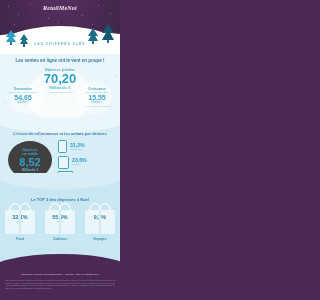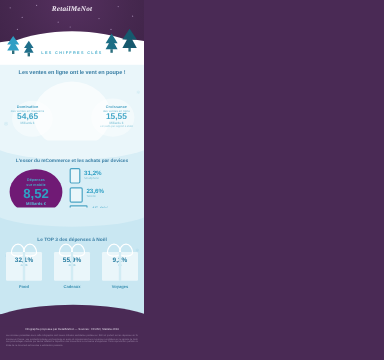--- a/index.html
+++ b/index.html
@@ -88,21 +88,21 @@
   .wave-top{
     position:absolute;left:-10px;top:-7px;width:140px;height:16px;
     background:#eaf6fa;border-radius:0 0 50% 50% / 0 0 100% 100%;
   }
   .h2{
     position:absolute;left:3px;right:3px;top:7px;text-align:center;
     color:#3a7fa5;font-size:4px;font-weight:bold;
   }
   .circlekpi{
     position:absolute;left:8px;top:17px;width:44px;height:38px;
-    border-radius:50%;background:#701a75;
+    border-radius:50%;background:#404040;
     display:flex;flex-direction:column;align-items:center;justify-content:center;
   }
   .devices{position:absolute;right:4px;top:16px;width:58px;}
   .dev-row{display:flex;align-items:center;margin-bottom:2.5px;}
   .dev-ic{
     flex:0 0 auto;border:1px solid #4aa3c4;border-radius:1px;
     margin-right:3px;background:#eaf6fa;
   }
   .dev-pct{color:#2f9fc4;font-size:5.2px;font-weight:bold;line-height:1;}
   .dev-name{color:#7cc0d6;font-size:2.3px;line-height:1.2;}
@@ -211,20 +211,26 @@
     <div class="bubbles">
       <div class="bub" style="left:28px;top:14px;width:64px;height:56px;"></div>
       <div class="bub" style="left:10px;top:30px;width:34px;height:30px;opacity:.45;"></div>
       <div class="bub" style="right:8px;top:28px;width:36px;height:32px;opacity:.45;"></div>
     </div>
     <div class="snowflake" style="left:3px;top:46px;">❄</div>
     <div class="snowflake" style="right:3px;top:20px;font-size:4px;">❄</div>
 
     <div class="h1">Les ventes en ligne ont le vent en poupe !</div>
 
+    <div class="center-kpi">
+      <div class="kpi-label">Dépenses globales</div>
+      <div class="kpi-big">70,20</div>
+      <div class="kpi-unit">Milliards €</div>
+      <div class="kpi-note" style="margin-top:1px;">+ 1,85% par rapport à 2018</div>
+    </div>
 
     <div class="left-kpi">
       <div class="kpi-label">Domination</div>
       <div class="kpi-sub">des ventes en magasins</div>
       <div class="kpi-mid">54,65</div>
       <div class="kpi-mid-unit">Milliards €</div>
     </div>
 
     <div class="right-kpi">
       <div class="kpi-label">Croissance</div>

